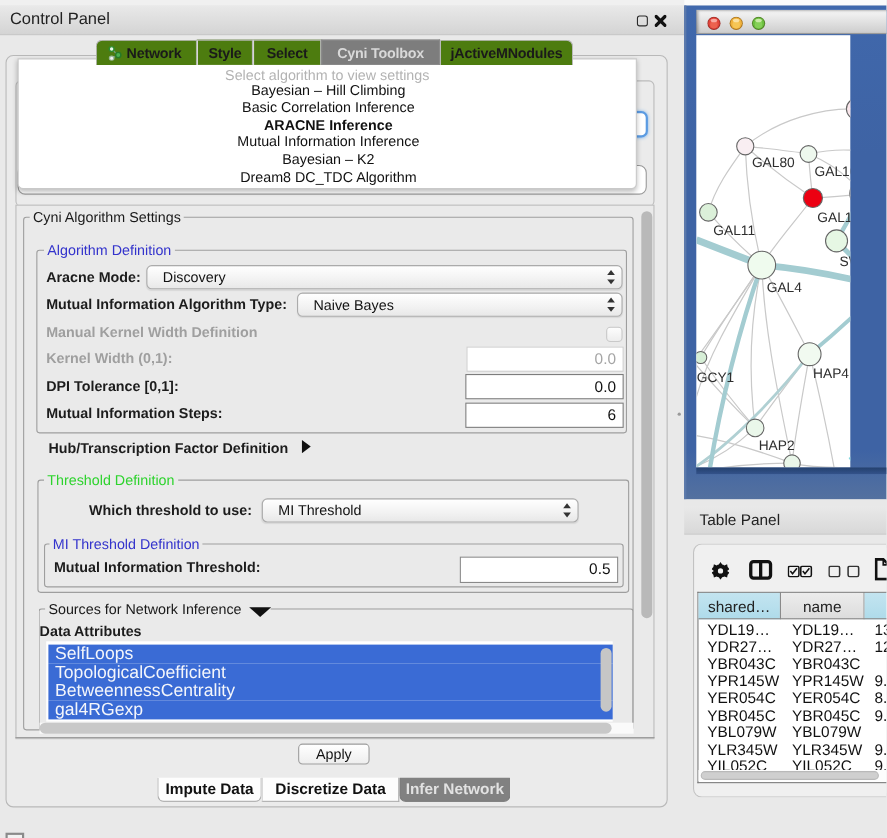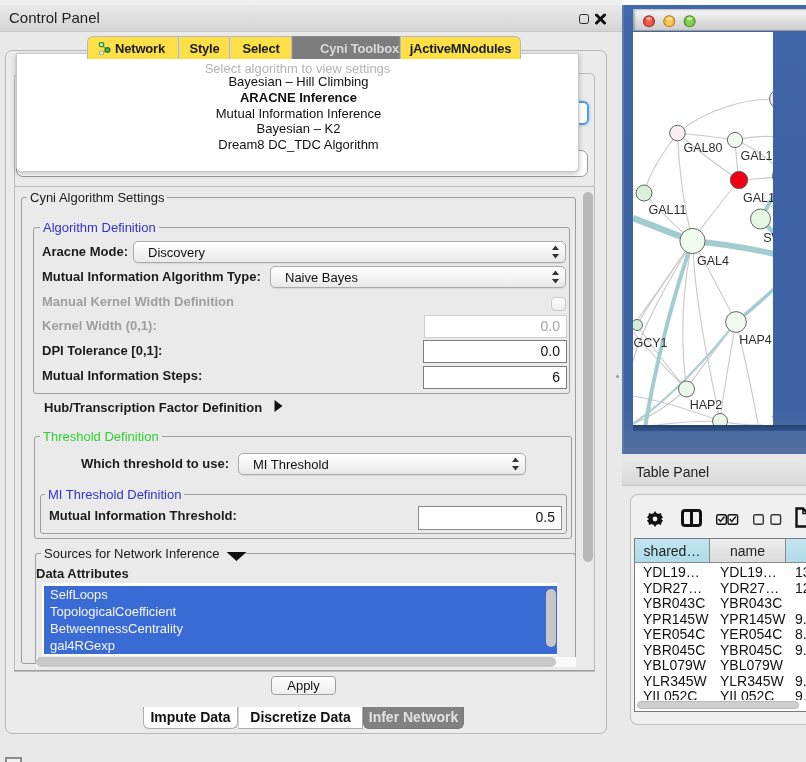--- a/index.html
+++ b/index.html
@@ -11,23 +11,23 @@
 
 #cp-top { left:0; top:0; width:622px; height:5px; background:#f0f0f0; }
 #cp-titlebar { left:0; top:5px; width:622px; height:27px;
   background:linear-gradient(#e9e9e9,#d4d4d4); border-bottom:1px solid #c6c6c6;
   font-size:15px; line-height:26px; color:#222; }
 #cp-titlebar span.t { position:absolute; left:9px; top:0; }
 #btn-float { left:579px; top:14px; width:10px; height:10px; border:1.7px solid #2a2a2a; border-radius:2.5px; }
 #btn-close { left:595px; top:13px; width:11px; height:12px; }
 
 
-.tab { z-index:6; top:36px; height:23px; background:#fde047; border:1px solid #b9b9b9; border-bottom:none;
+.tab { z-index:6; top:36px; height:23px; background:#4d7c0f; border:1px solid #b9b9b9; border-bottom:none;
   font-size:13px; font-weight:bold; letter-spacing:-0.2px; text-align:center; line-height:23px; color:#1a1a1a; }
-.tab.sel { background:#7d7d7d; color:#d9d9d9; border-color:#8a8a8a;text-align:right; }
+.tab.sel { background:#7d7d7d; color:#d9d9d9; border-color:#8a8a8a; }
 
 
 #panel { left:5px; top:50px; width:602px; height:684px; background:#ebebeb;
   border:1px solid #b9b9b9; border-radius:7px; }
 #boxA { left:14px; top:73px; width:581px; height:115px; border:1px solid #bcbcbc; border-radius:5px; background:#ebebeb; }
 #comboFocus { left:20px; top:101px; width:569px; height:24px; background:#fff; border:2px solid #5b9be2; border-radius:6px; box-shadow:0 0 3px #7fb5ec; }
 #comboGhost { left:16px; top:150px; width:572px; height:27px; background:#fff; border:1px solid #9a9a9a; border-radius:7px; }
 #boxB { left:14px; top:186px; width:581px; height:486px; border:1px solid #bcbcbc; background:#eaeaea; }
 
 
@@ -49,21 +49,21 @@
 .combo .txt { position:absolute; left:14px; top:50%; transform:translateY(-50%); white-space:nowrap; }
 .combo .arr { position:absolute; right:5px; top:50%; transform:translateY(-50%); width:9px; height:14px; }
 
 
 .fld { position:absolute; background:#fff; font-size:14px; text-align:right; padding-right:6px; color:#111; }
 .lbl { position:absolute; font-size:13px; font-weight:bold; color:#1c1c1c; white-space:nowrap; }
 .dis { color:#9f9f9f; }
 
 
 #attrList { left:42px; top:583px; width:515px; height:73px; background:#fff; overflow:hidden; }
-#attrList .row { margin-left:2px; width:548px; height:17px; line-height:17px; background:#3a6bd5; color:#f4f6fb; font-size:13px; padding-left:6px; }
+#attrList .row { margin-left:2px; width:548px; height:17px; line-height:17px; background:#3a6bd5; color:#f4f6fb; font-size:16px; padding-left:6px; }
 
 
 .vthumb { position:absolute; background:#b9b9b9; border-radius:5px; }
 
 
 #applyBtn { left:271px; top:676px; width:65px; height:19px; background:linear-gradient(#ffffff,#eeeeee);
   border:1px solid #9f9f9f; border-radius:4px; text-align:center; font-size:13px; line-height:17px; color:#111; }
 
 
 .btab { top:707px; height:22px; background:#fdfdfd; border:1px solid #adadad; border-top:none;
@@ -122,20 +122,21 @@
 
 <div id="panel" class="abs"></div>
 <div id="boxA" class="abs"></div>
 <div id="comboFocus" class="abs"></div>
 <div id="comboGhost" class="abs"></div>
 <div id="boxB" class="abs"></div>
 
 <div id="popup" class="abs">
   <span class="hint">Select algorithm to view settings</span>
   <span class="it">Bayesian – Hill Climbing</span>
+  <span class="it">Basic Correlation Inference</span>
   <span class="it bold">ARACNE Inference</span>
   <span class="it">Mutual Information Inference</span>
   <span class="it">Bayesian – K2</span>
   <span class="it">Dream8 DC_TDC Algorithm</span>
 </div>
 
 <div class="vthumb abs" style="left:583px;top:192px;width:10px;height:370px;"></div>
 
 <div class="grp abs" style="left:21px;top:197px;width:555px;height:467px;"></div>
 <span class="grpTitle" style="left:27px;top:191px;">Cyni Algorithm Settings</span>

